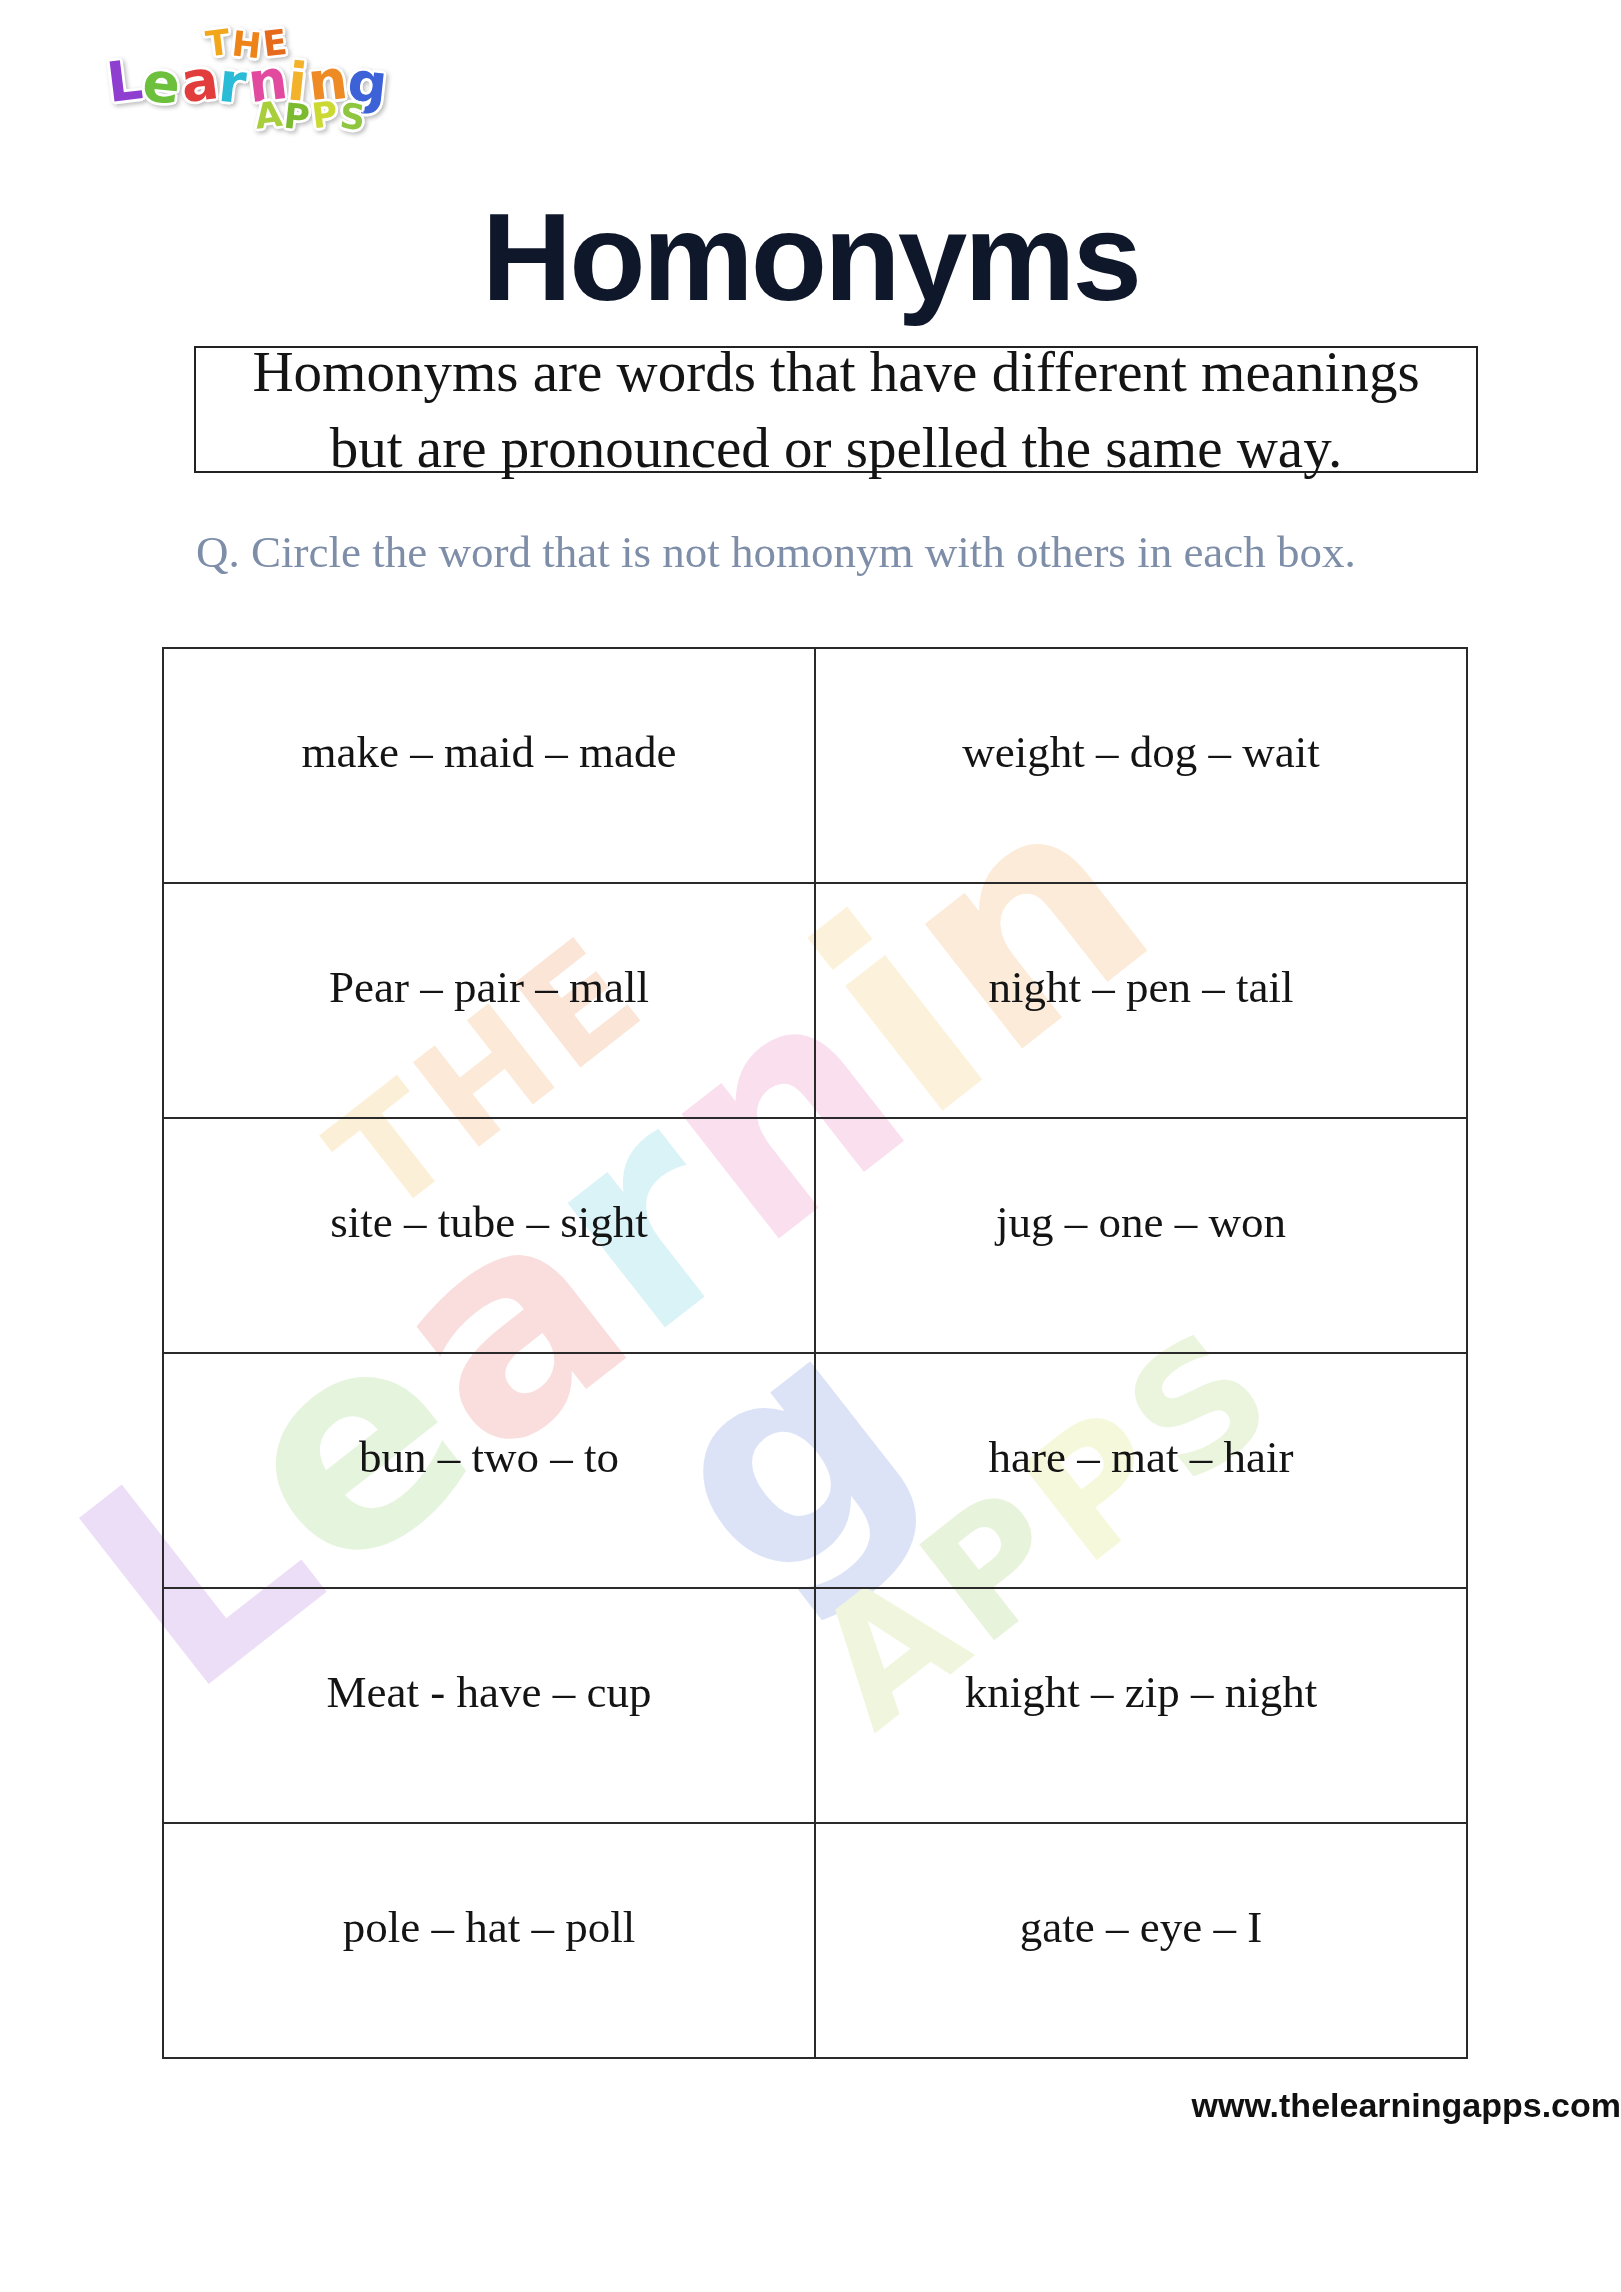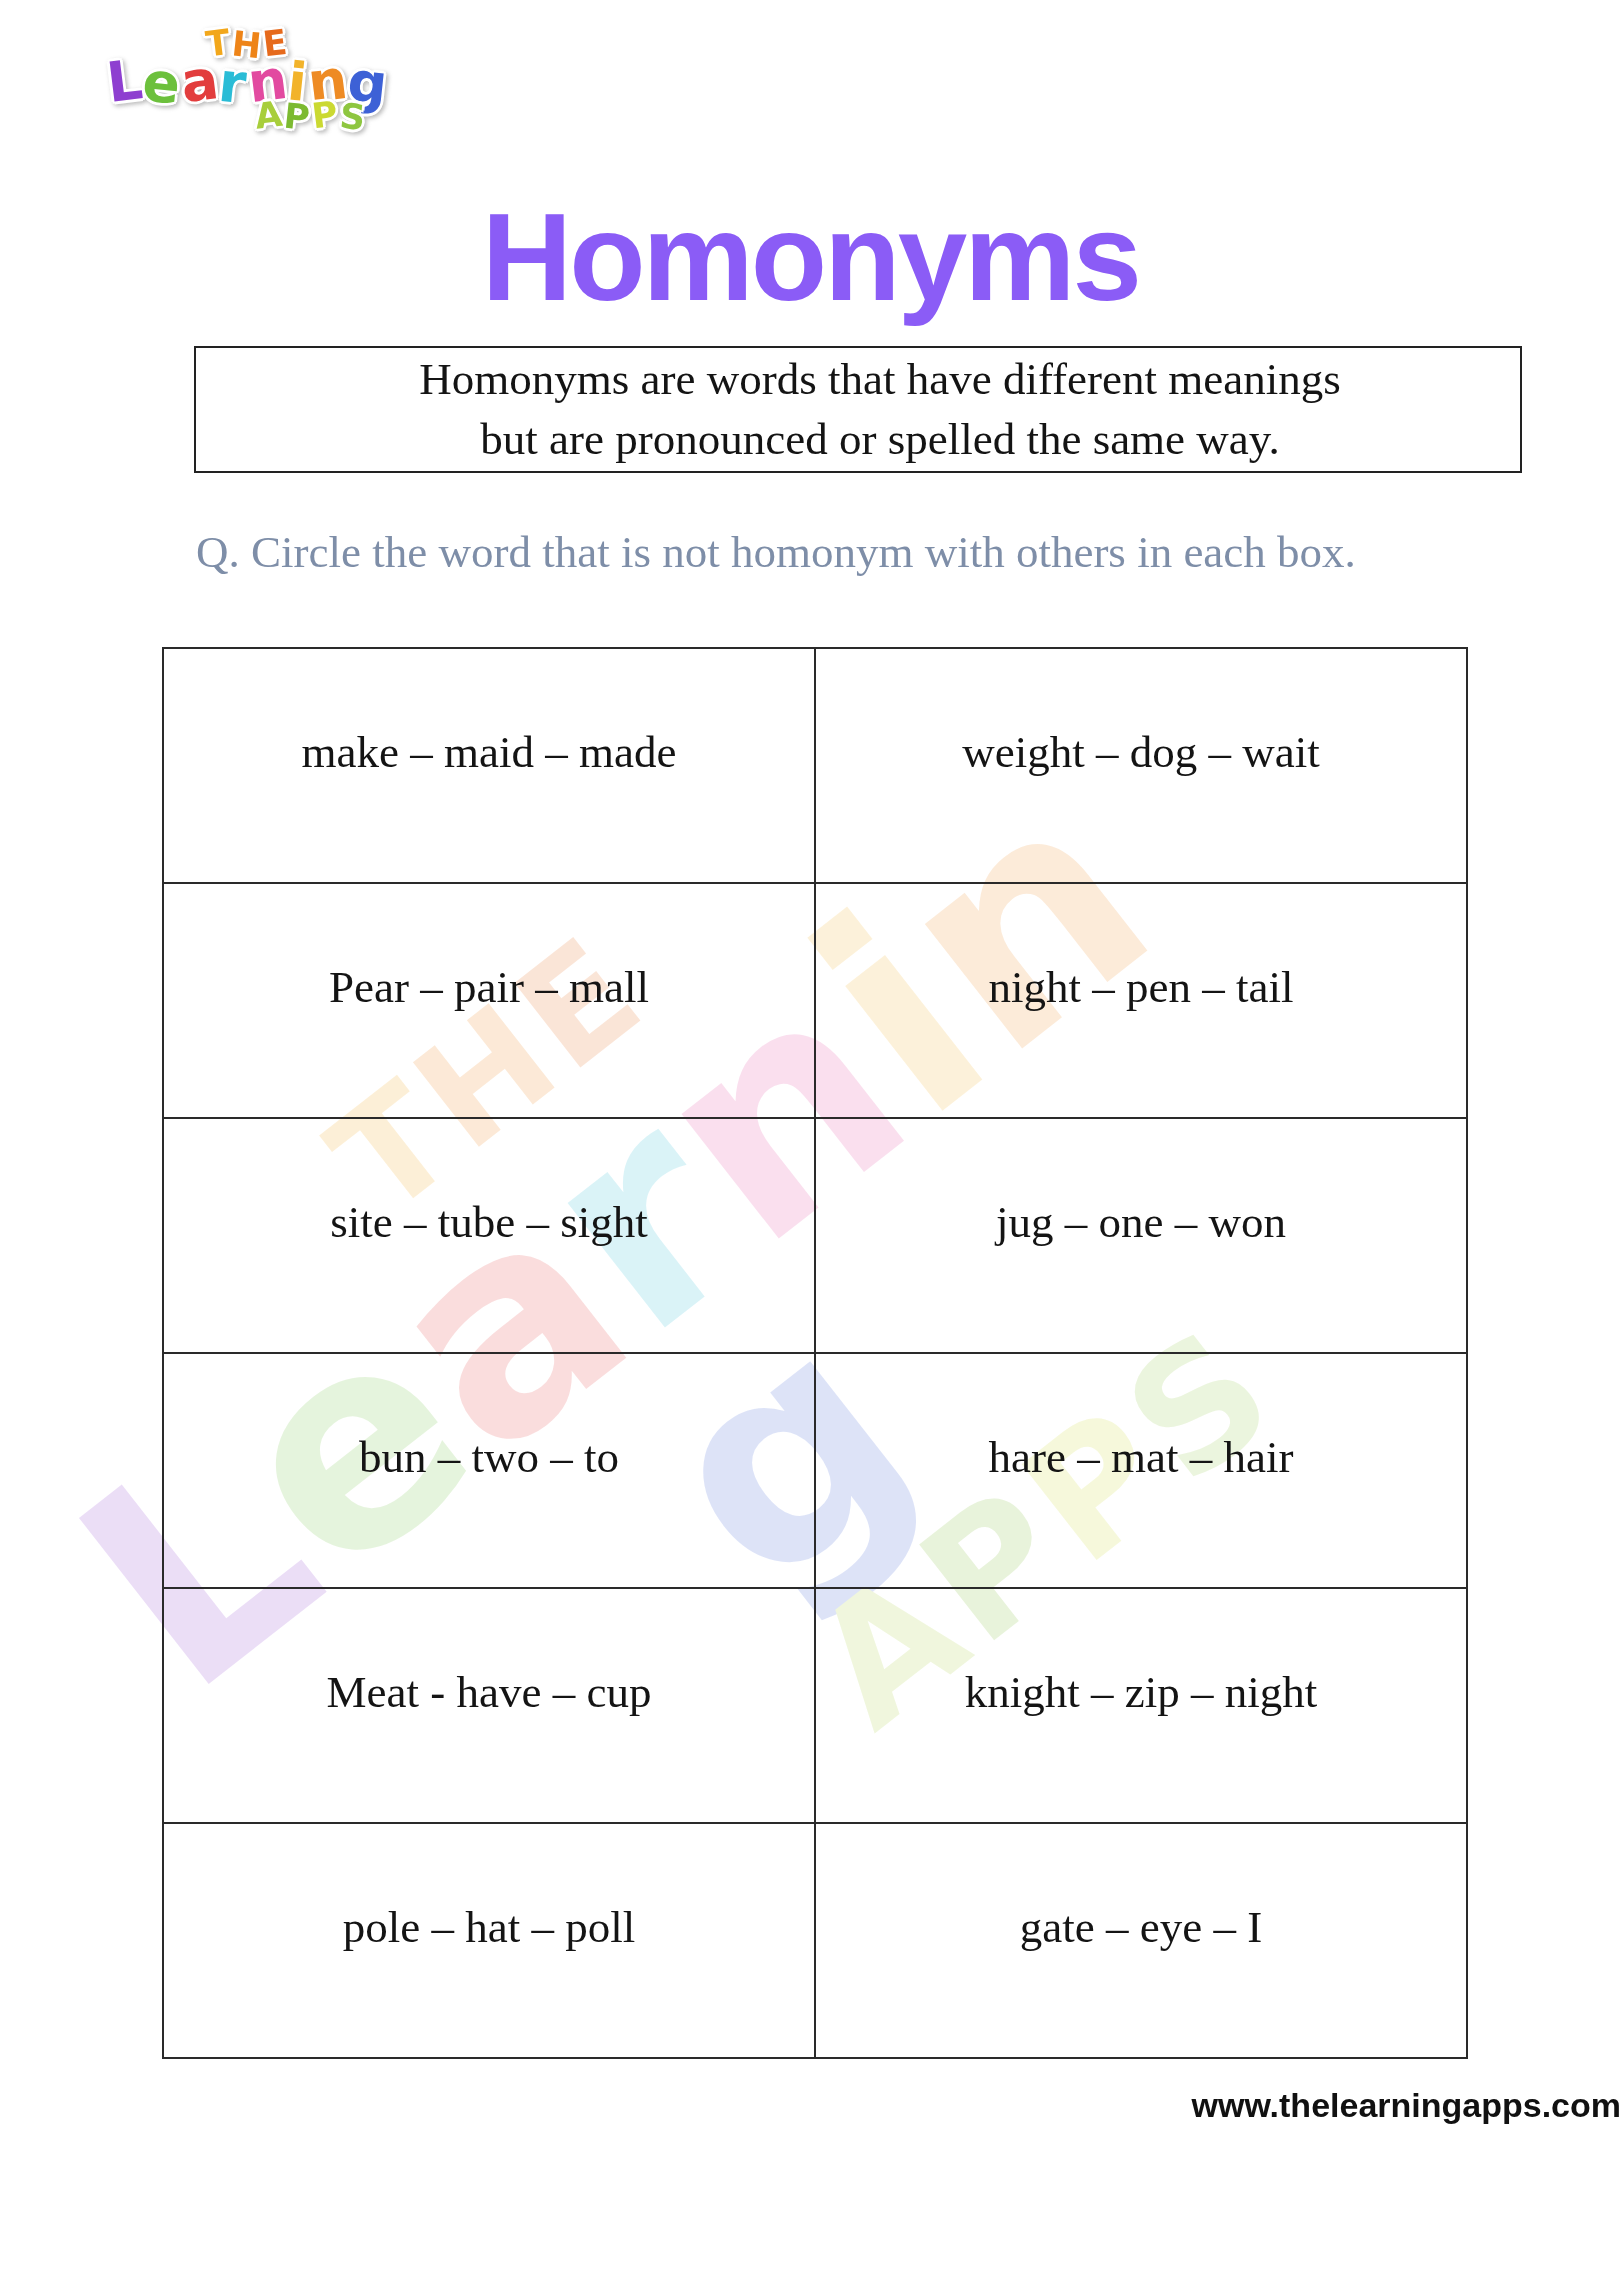--- a/index.html
+++ b/index.html
@@ -65,39 +65,38 @@
     position: absolute;
     top: 194px;
     left: 0;
     width: 100%;
     text-align: center;
     font-family: "Liberation Sans", sans-serif;
     font-weight: 700;
     font-size: 125px;
     line-height: 1.0;
     letter-spacing: -2.9px;
-    color: #8b5cf6;
+    color: #0f172a;
   }
 
   
   .def-box {
     position: absolute;
     left: 194px;
     top: 346px;
     width: 1280px;
     height: 123px;
     border: 2px solid #222222;
     display: flex;
     flex-direction: column;
     justify-content: center;
     text-align: center;
-    font-size: 45px;
+    font-size: 57px;
     line-height: 1.32;
     color: #141414;
-    padding-left: 44px;
   }
 
   
   .question {
     position: absolute;
     left: 196px;
     top: 522px;
     width: 1235px;
     font-size: 45px;
     line-height: 1.35;

